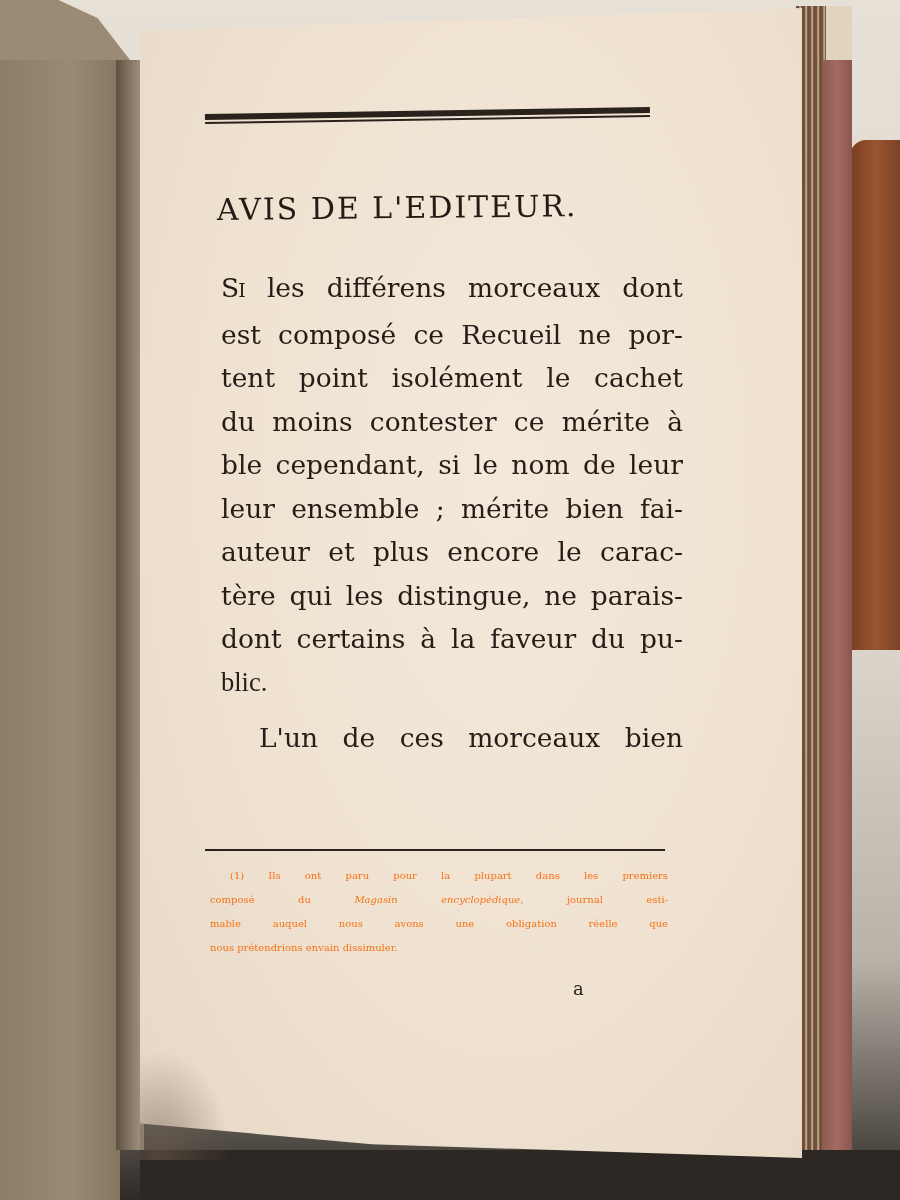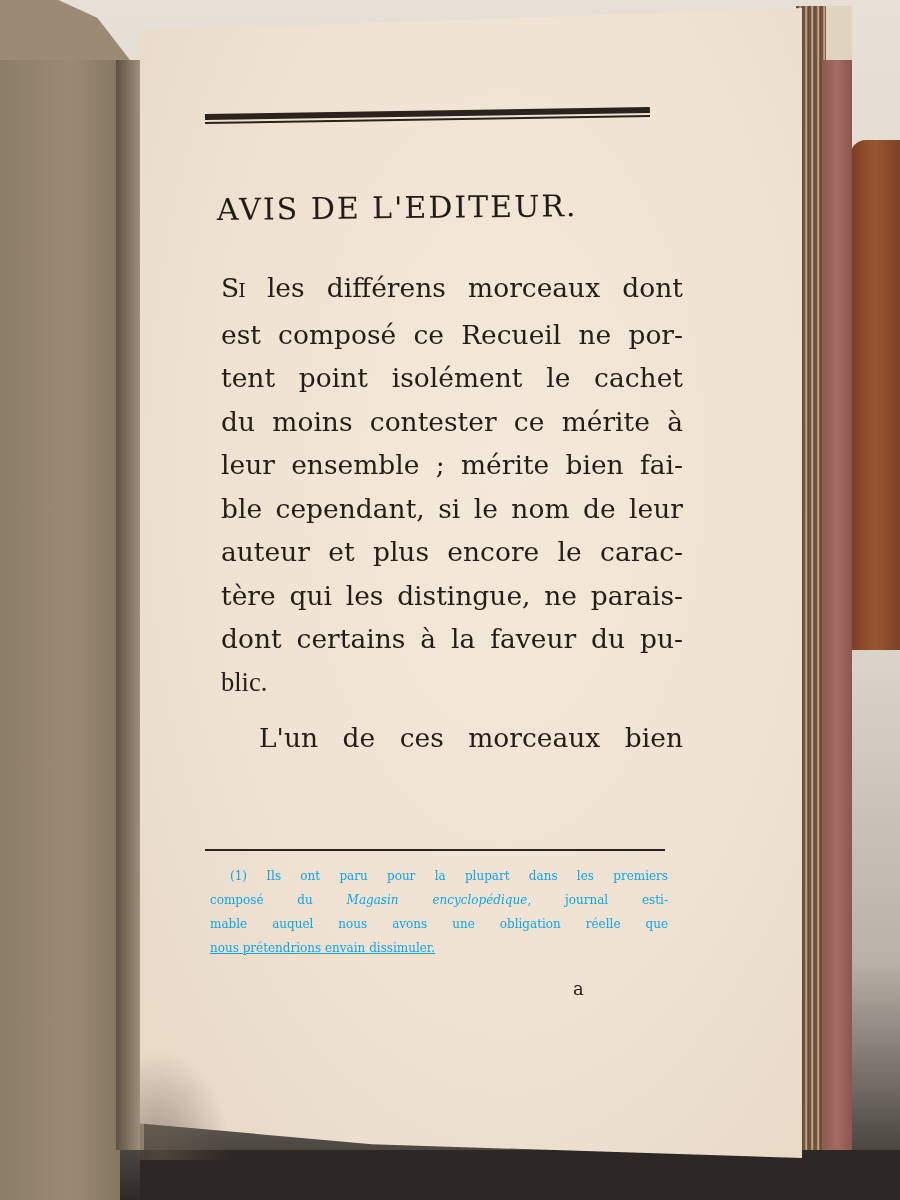--- a/index.html
+++ b/index.html
@@ -133,32 +133,32 @@
   .rule-footnote {
     position: absolute;
     left: 205px; top: 849px;
     width: 460px; height: 2px;
     background: #2a221c;
   }
   .footnote {
     position: absolute;
     left: 210px; top: 864px;
     width: 458px;
-    font-size: 12px;
+    font-size: 10px;
     line-height: 24px;
-    color: #0ea5e9;
+    color: #f97316;
   }
   .footnote .line {
     display: block;
     white-space: nowrap;
     text-align: justify;
     text-align-last: justify;
   }
   .footnote .line.first { padding-left: 20px; }
-  .footnote .line.last { text-align-last: left; text-decoration: underline; }
+  .footnote .line.last { text-align-last: left; }
   .footnote em { font-style: italic; }
 
   .signature {
     position: absolute;
     left: 573px; top: 978px;
     font-size: 18px;
     color: #2a221c;
   }
 </style>
 </head>
@@ -182,22 +182,22 @@
   <div class="thin"></div>
 </div>
 
 <div class="title">AVIS DE L'EDITEUR.</div>
 
 <div class="body-text">
   <span class="line"><span class="dropcap-si"><span>S</span><span class="sc">I</span></span> <span>les différens morceaux dont</span></span>
   <span class="line">est composé ce Recueil  ne por-</span>
   <span class="line">tent  point  isolément  le  cachet</span>
   <span class="line">du moins  contester ce mérite à</span>
+  <span class="line">ble cependant, si le nom de leur</span>
   <span class="line">leur  ensemble ; mérite bien fai-</span>
-  <span class="line">ble cependant, si le nom de leur</span>
   <span class="line">auteur  et  plus  encore  le  carac-</span>
   <span class="line">tère qui les distingue, ne parais-</span>
   <span class="line">dont  certains à la faveur du pu-</span>
   <span class="line last">blic.</span>
   <span class="line indent">L'un  de  ces  morceaux  bien</span>
 </div>
 
 <div class="rule-footnote"></div>
 
 <div class="footnote">

